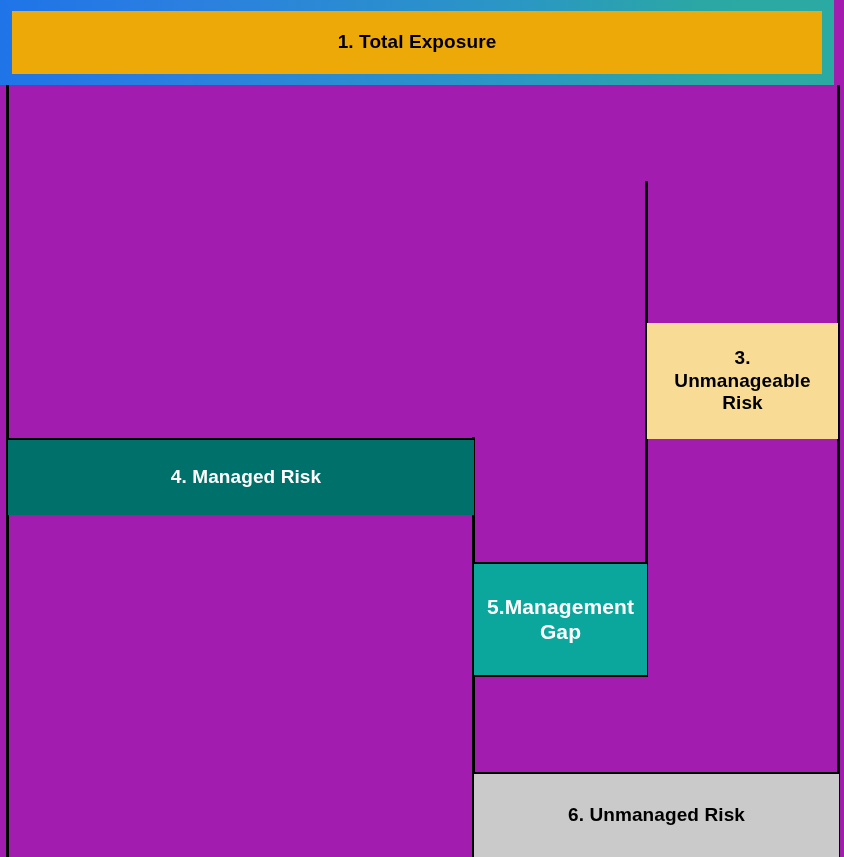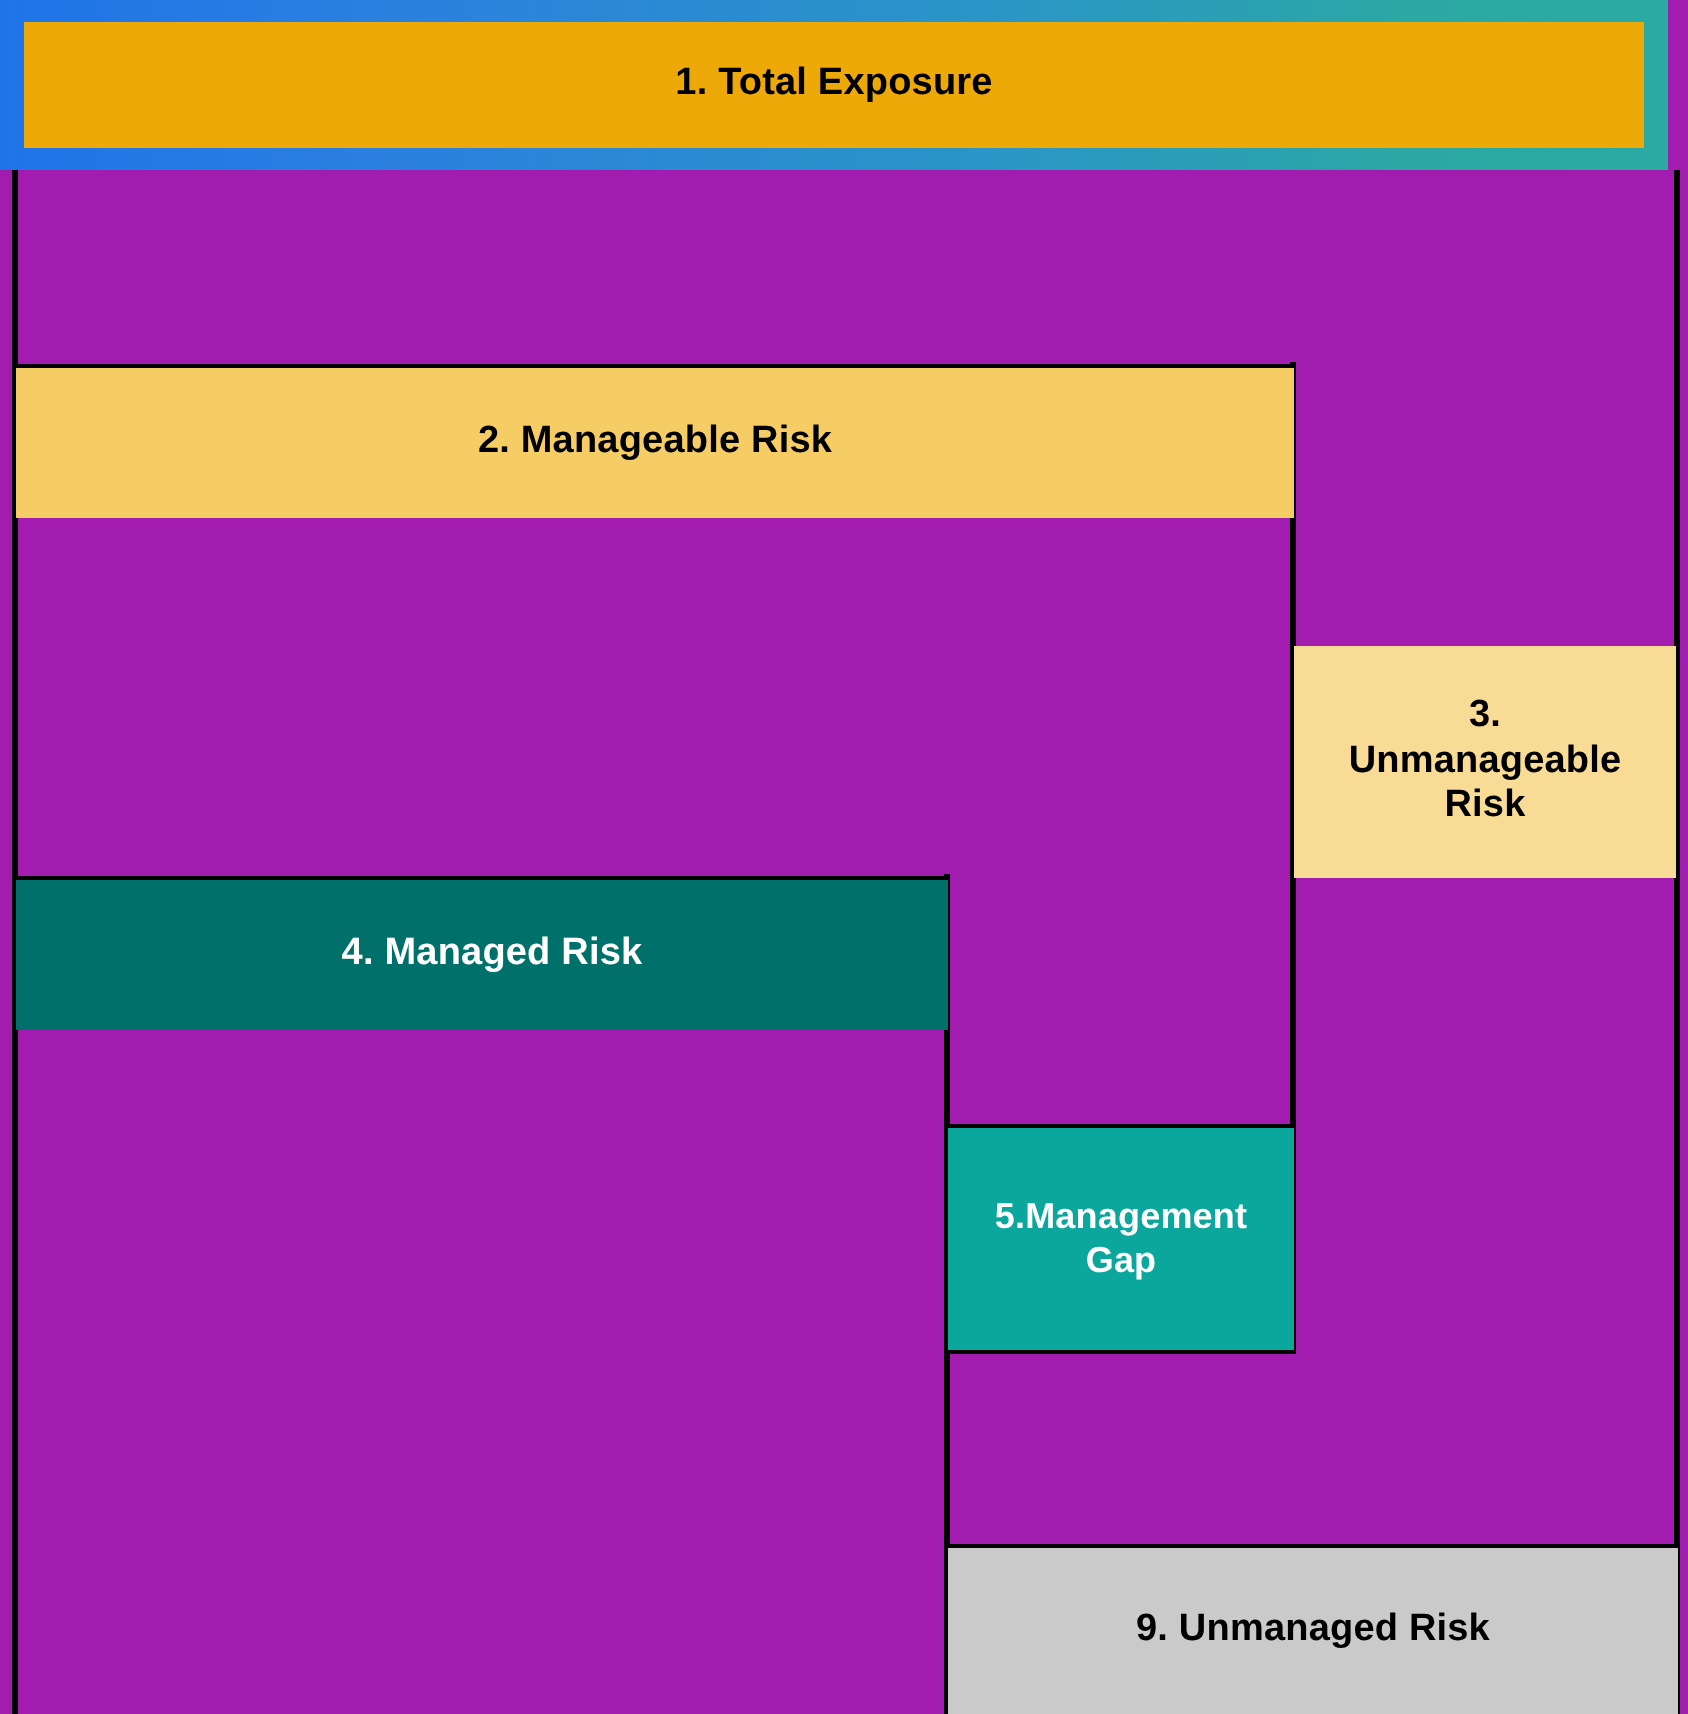--- a/index.html
+++ b/index.html
@@ -102,21 +102,21 @@
   
   #block-management-gap {
     left: 474px;
     top: 562px;
     width: 173px;
     height: 115px;
     background: #0ba79c;
     color: #ffffff;
     border-top: 2px solid #000000;
     border-bottom: 2px solid #000000;
-    font-size: 18px;
+    font-size: 21px;
     padding: 0 4px;
   }
 
   
   #block-unmanaged-risk {
     left: 474px;
     top: 772px;
     width: 365px;
     height: 85px;
     background: #cacaca;
@@ -138,33 +138,30 @@
 
   <div class="vline" id="vline-left"></div>
   <div class="vline" id="vline-mid"></div>
   <div class="vline" id="vline-rightmid"></div>
   <div class="vline" id="vline-right"></div>
 
   <div class="block" id="block-total-exposure">
     <div class="inner-fill">1. Total Exposure</div>
   </div>
 
-  <div class="block" id="block-manageable-risk">
-    <span>2. Manageable Risk</span>
-  </div>
 
   <div class="block" id="block-unmanageable-risk">
     <span>3. Unmanageable Risk</span>
   </div>
 
   <div class="block" id="block-managed-risk">
     <span>4. Managed Risk</span>
   </div>
 
   <div class="block" id="block-management-gap">
     <span>5.Management Gap</span>
   </div>
 
   <div class="block" id="block-unmanaged-risk">
-    <span>9. Unmanaged Risk</span>
+    <span>6. Unmanaged Risk</span>
   </div>
 
 </div>
 
 </body></html>

